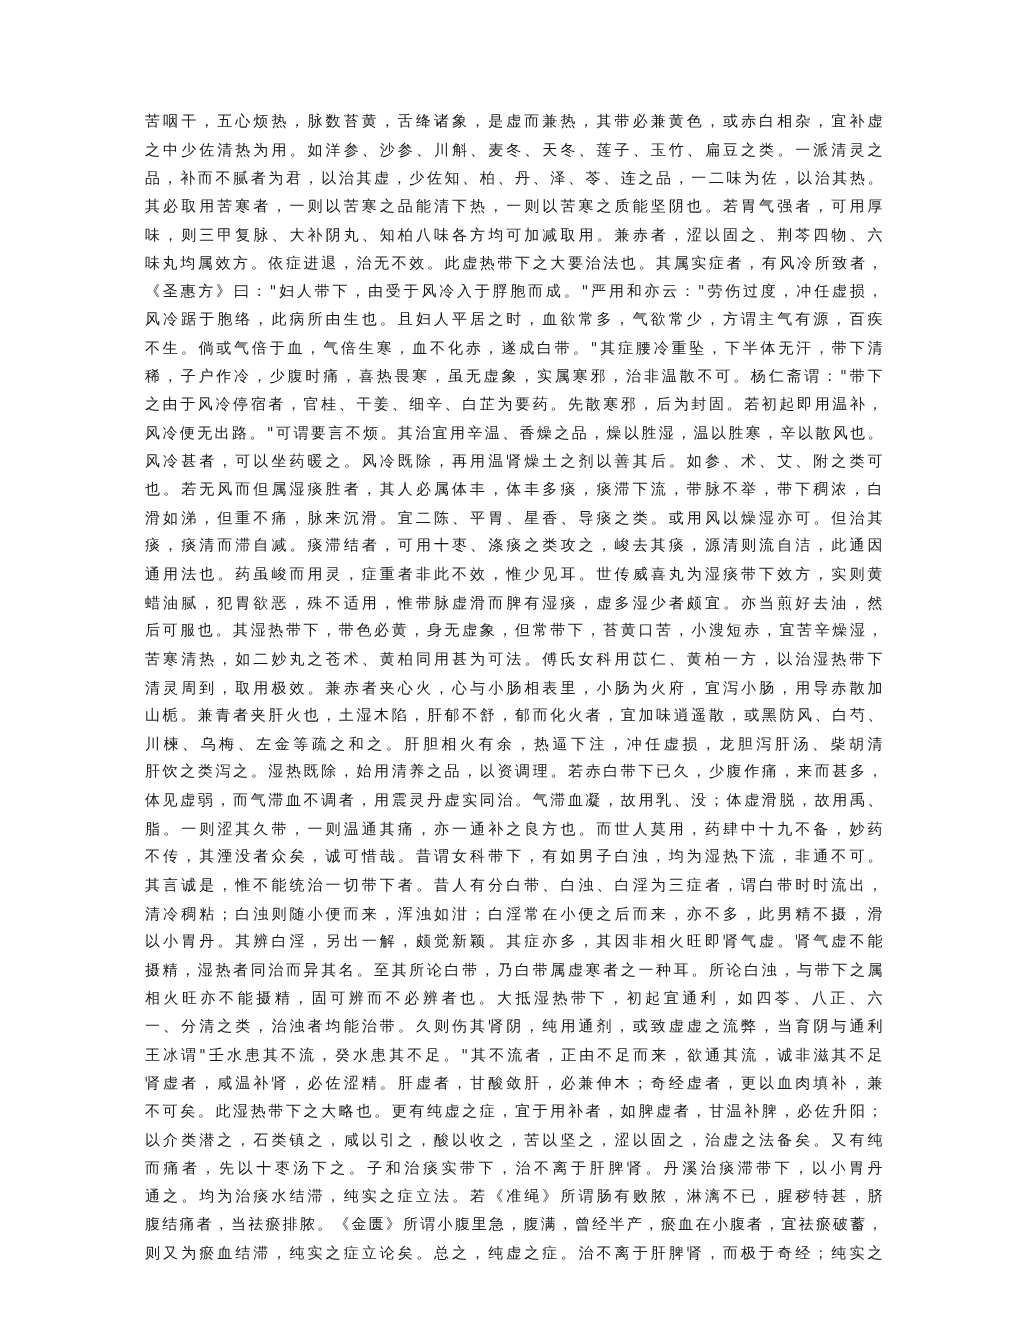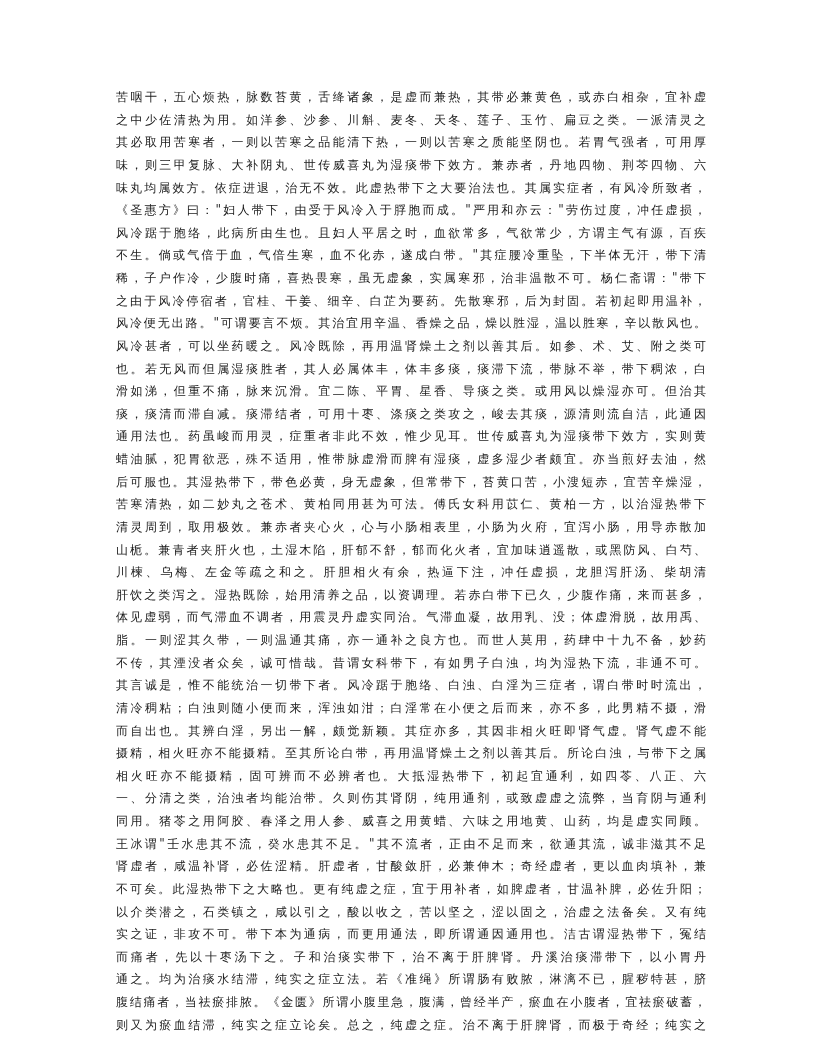--- a/index.html
+++ b/index.html
@@ -23,22 +23,23 @@
       letter-spacing: 0;
     }
   </style>
 </head>
 <body>
 
 <div class="page">
   <div id="para">
       <span class="line">苦咽干，五心烦热，脉数苔黄，舌绛诸象，是虚而兼热，其带必兼黄色，或赤白相杂，宜补虚</span>
       <span class="line">之中少佐清热为用。如洋参、沙参、川斛、麦冬、天冬、莲子、玉竹、扁豆之类。一派清灵之</span>
+      <span class="line">品，补而不腻者为君，以治其虚，少佐知、柏、丹、泽、苓、连之品，一二味为佐，以治其热。</span>
       <span class="line">其必取用苦寒者，一则以苦寒之品能清下热，一则以苦寒之质能坚阴也。若胃气强者，可用厚</span>
-      <span class="line">味，则三甲复脉、大补阴丸、世传威喜丸为湿痰带下效方。兼赤者，丹地四物、荆芩四物、六</span>
+      <span class="line">味，则三甲复脉、大补阴丸、知柏八味各方均可加减取用。兼赤者，涩以固之、荆芩四物、六</span>
       <span class="line">味丸均属效方。依症进退，治无不效。此虚热带下之大要治法也。其属实症者，有风冷所致者，</span>
       <span class="line">《圣惠方》曰："妇人带下，由受于风冷入于脬胞而成。"严用和亦云："劳伤过度，冲任虚损，</span>
       <span class="line">风冷踞于胞络，此病所由生也。且妇人平居之时，血欲常多，气欲常少，方谓主气有源，百疾</span>
       <span class="line">不生。倘或气倍于血，气倍生寒，血不化赤，遂成白带。"其症腰冷重坠，下半体无汗，带下清</span>
       <span class="line">稀，子户作冷，少腹时痛，喜热畏寒，虽无虚象，实属寒邪，治非温散不可。杨仁斋谓："带下</span>
       <span class="line">之由于风冷停宿者，官桂、干姜、细辛、白芷为要药。先散寒邪，后为封固。若初起即用温补，</span>
       <span class="line">风冷便无出路。"可谓要言不烦。其治宜用辛温、香燥之品，燥以胜湿，温以胜寒，辛以散风也。</span>
       <span class="line">风冷甚者，可以坐药暖之。风冷既除，再用温肾燥土之剂以善其后。如参、术、艾、附之类可</span>
       <span class="line">也。若无风而但属湿痰胜者，其人必属体丰，体丰多痰，痰滞下流，带脉不举，带下稠浓，白</span>
       <span class="line">滑如涕，但重不痛，脉来沉滑。宜二陈、平胃、星香、导痰之类。或用风以燥湿亦可。但治其</span>
@@ -47,31 +48,29 @@
       <span class="line">蜡油腻，犯胃欲恶，殊不适用，惟带脉虚滑而脾有湿痰，虚多湿少者颇宜。亦当煎好去油，然</span>
       <span class="line">后可服也。其湿热带下，带色必黄，身无虚象，但常带下，苔黄口苦，小溲短赤，宜苦辛燥湿，</span>
       <span class="line">苦寒清热，如二妙丸之苍术、黄柏同用甚为可法。傅氏女科用苡仁、黄柏一方，以治湿热带下</span>
       <span class="line">清灵周到，取用极效。兼赤者夹心火，心与小肠相表里，小肠为火府，宜泻小肠，用导赤散加</span>
       <span class="line">山栀。兼青者夹肝火也，土湿木陷，肝郁不舒，郁而化火者，宜加味逍遥散，或黑防风、白芍、</span>
       <span class="line">川楝、乌梅、左金等疏之和之。肝胆相火有余，热逼下注，冲任虚损，龙胆泻肝汤、柴胡清</span>
       <span class="line">肝饮之类泻之。湿热既除，始用清养之品，以资调理。若赤白带下已久，少腹作痛，来而甚多，</span>
       <span class="line">体见虚弱，而气滞血不调者，用震灵丹虚实同治。气滞血凝，故用乳、没；体虚滑脱，故用禹、</span>
       <span class="line">脂。一则涩其久带，一则温通其痛，亦一通补之良方也。而世人莫用，药肆中十九不备，妙药</span>
       <span class="line">不传，其湮没者众矣，诚可惜哉。昔谓女科带下，有如男子白浊，均为湿热下流，非通不可。</span>
-      <span class="line">其言诚是，惟不能统治一切带下者。风冷踞于胞络、白浊、白淫为三症者，谓白带时时流出，</span>
+      <span class="line">其言诚是，惟不能统治一切带下者。昔人有分白带、白浊、白淫为三症者，谓白带时时流出，</span>
       <span class="line">清冷稠粘；白浊则随小便而来，浑浊如泔；白淫常在小便之后而来，亦不多，此男精不摄，滑</span>
-      <span class="line">而自出也。其辨白淫，另出一解，颇觉新颖。其症亦多，其因非相火旺即肾气虚。肾气虚不能</span>
-      <span class="line">摄精，相火旺亦不能摄精。至其所论白带，再用温肾燥土之剂以善其后。所论白浊，与带下之属</span>
+      <span class="line">以小胃丹。其辨白淫，另出一解，颇觉新颖。其症亦多，其因非相火旺即肾气虚。肾气虚不能</span>
+      <span class="line">摄精，湿热者同治而异其名。至其所论白带，乃白带属虚寒者之一种耳。所论白浊，与带下之属</span>
       <span class="line">相火旺亦不能摄精，固可辨而不必辨者也。大抵湿热带下，初起宜通利，如四苓、八正、六</span>
       <span class="line">一、分清之类，治浊者均能治带。久则伤其肾阴，纯用通剂，或致虚虚之流弊，当育阴与通利</span>
-      <span class="line">同用。猪苓之用阿胶、春泽之用人参、威喜之用黄蜡、六味之用地黄、山药，均是虚实同顾。</span>
       <span class="line">王冰谓"壬水患其不流，癸水患其不足。"其不流者，正由不足而来，欲通其流，诚非滋其不足</span>
       <span class="line">肾虚者，咸温补肾，必佐涩精。肝虚者，甘酸敛肝，必兼伸木；奇经虚者，更以血肉填补，兼</span>
       <span class="line">不可矣。此湿热带下之大略也。更有纯虚之症，宜于用补者，如脾虚者，甘温补脾，必佐升阳；</span>
       <span class="line">以介类潜之，石类镇之，咸以引之，酸以收之，苦以坚之，涩以固之，治虚之法备矣。又有纯</span>
-      <span class="line">实之证，非攻不可。带下本为通病，而更用通法，即所谓通因通用也。洁古谓湿热带下，冤结</span>
       <span class="line">而痛者，先以十枣汤下之。子和治痰实带下，治不离于肝脾肾。丹溪治痰滞带下，以小胃丹</span>
       <span class="line">通之。均为治痰水结滞，纯实之症立法。若《准绳》所谓肠有败脓，淋漓不已，腥秽特甚，脐</span>
       <span class="line">腹结痛者，当祛瘀排脓。《金匮》所谓小腹里急，腹满，曾经半产，瘀血在小腹者，宜祛瘀破蓄，</span>
       <span class="line">则又为瘀血结滞，纯实之症立论矣。总之，纯虚之症。治不离于肝脾肾，而极于奇经；纯实之</span>
     </div>
 
 </div>
 
 </body></html>

